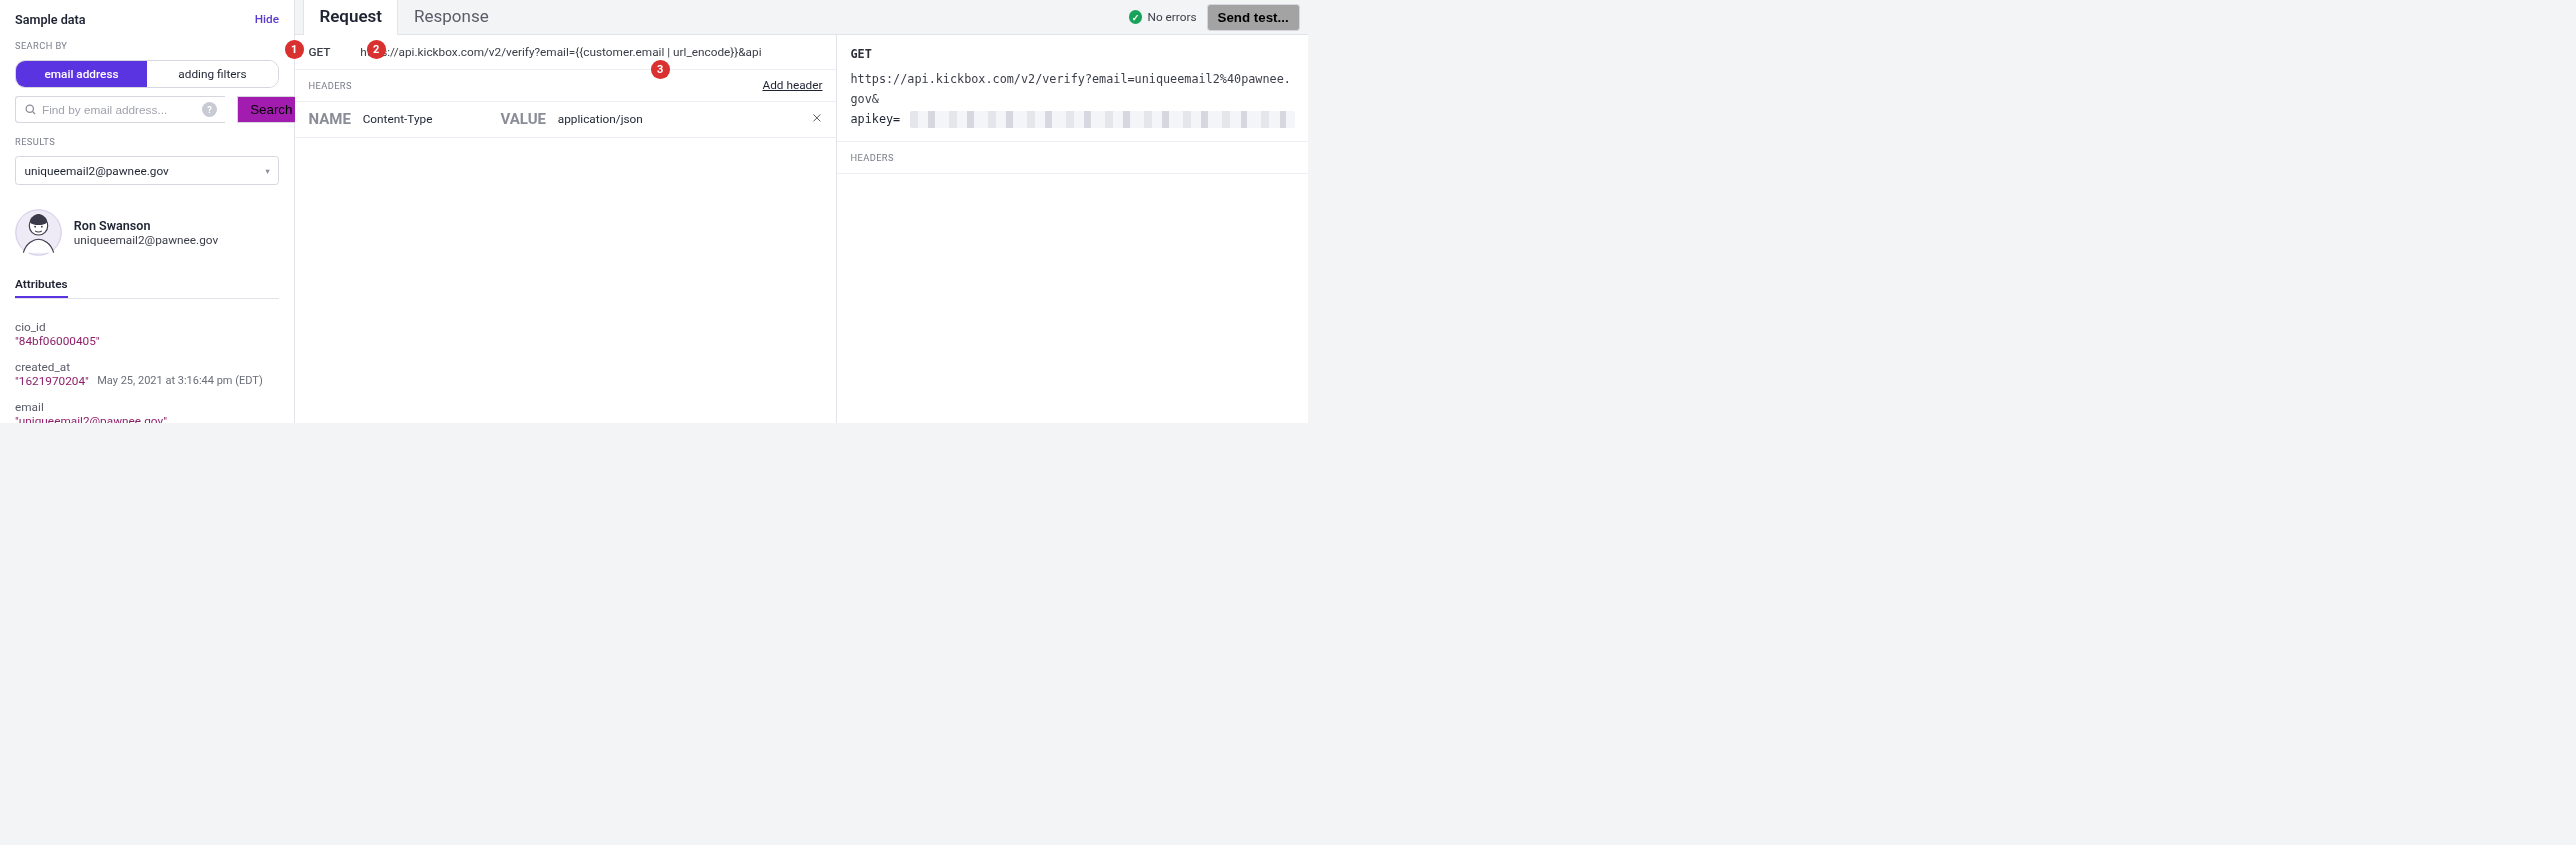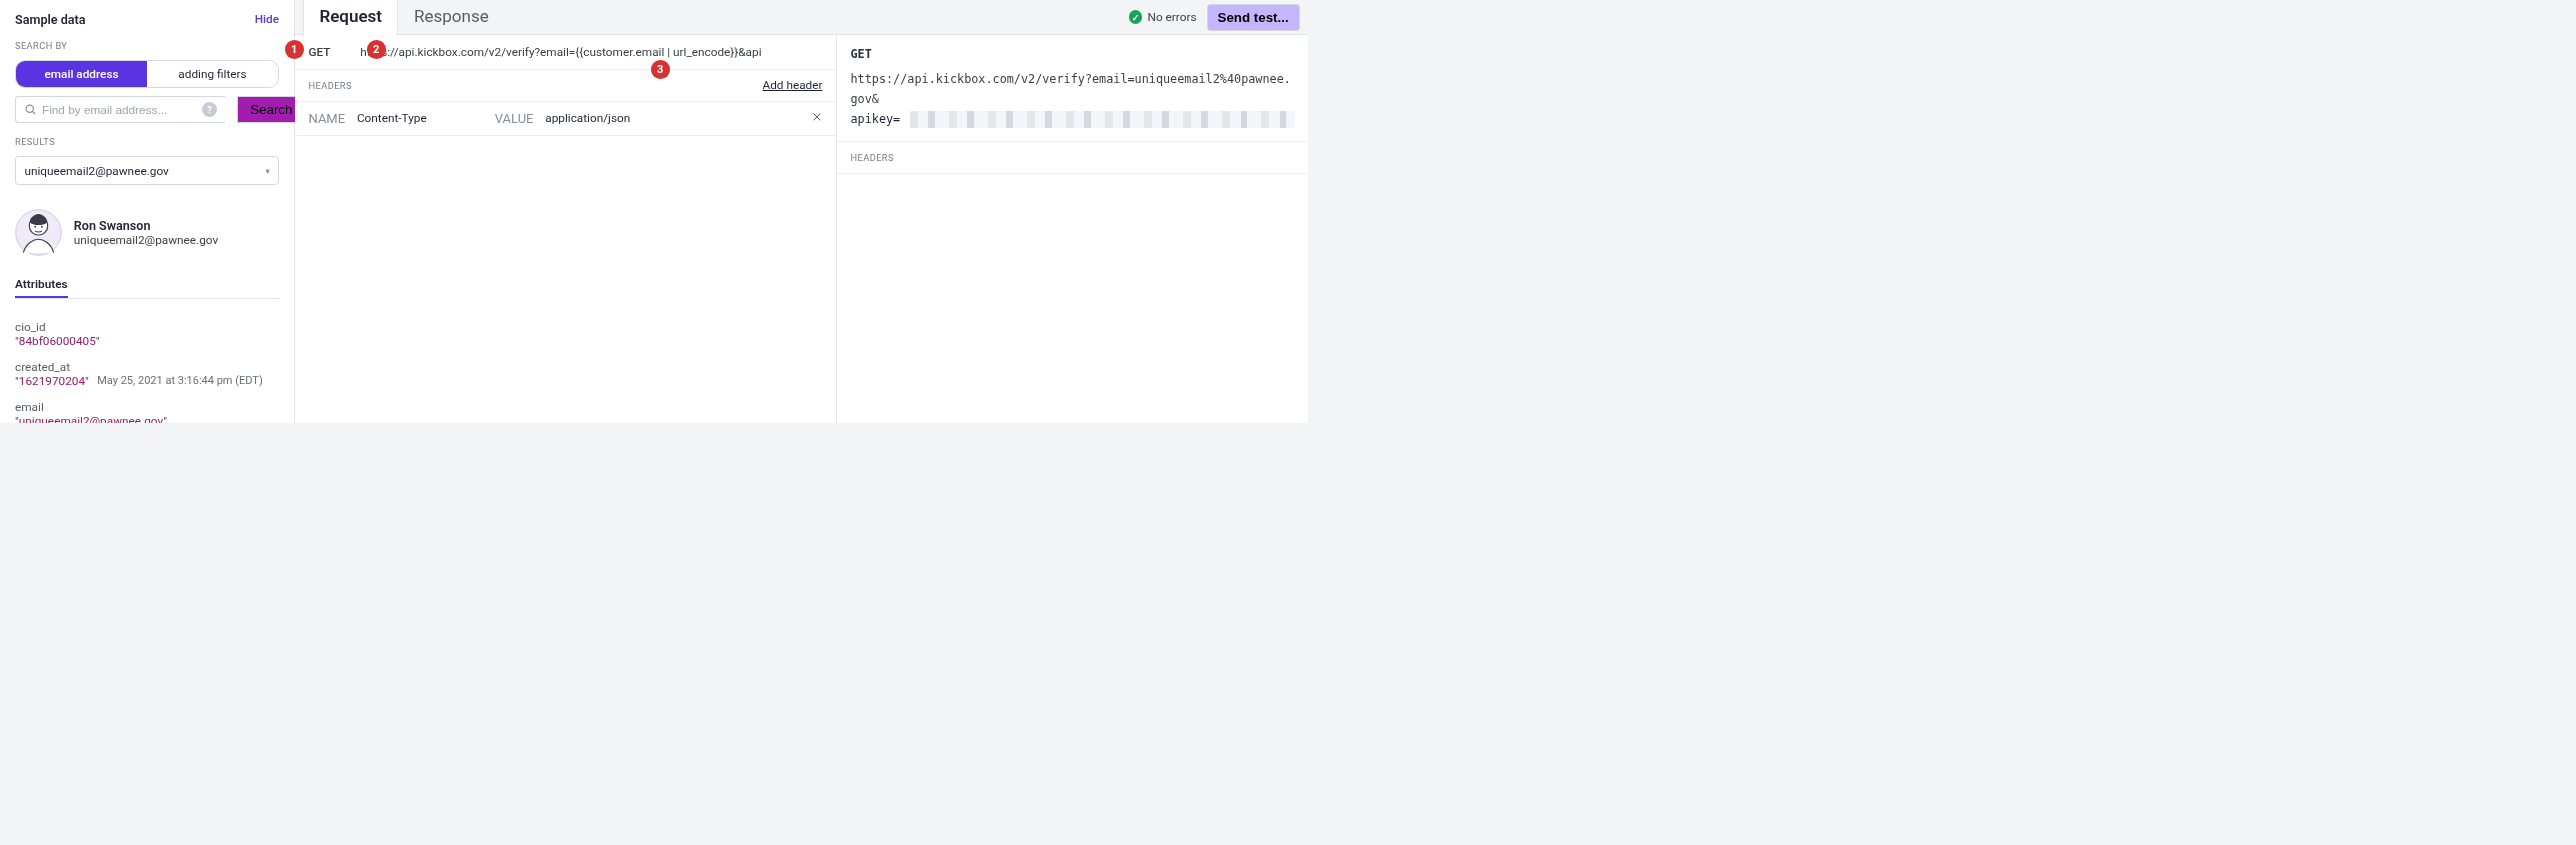--- a/index.html
+++ b/index.html
@@ -87,21 +87,21 @@
     border:0.8px solid transparent; border-bottom:none; border-radius:3.4px 3.4px 0 0;
   }
   .tab.active {
     background:#fff; color:#1f2433; font-weight:600;
     border-color:#e3e4ea;
     position:relative; top:0.8px;
   }
   .status-area { display:flex; align-items:center; gap:10px; }
   .no-errors { display:flex; align-items:center; gap:5px; color:#3b3d48; font-size:11.8px; }
   .ok-dot { width:13.5px;height:13.5px;border-radius:50%;background:#17a45a;display:flex;align-items:center;justify-content:center;color:#fff;font-size:9.3px;font-weight:700; }
-  .send-btn { background:#c4b5fd;border:0.8px solid #d6d7de;border-radius:3.4px;padding:5px 10px;font-weight:600;cursor:pointer; }
+  .send-btn { background:#a3a3a3;border:0.8px solid #d6d7de;border-radius:3.4px;padding:5px 10px;font-weight:600;cursor:pointer; }
 
   .req-body-wrap {
     display:flex; flex:1;justify-content:flex-end;
   }
   .req-left {
     flex:1; background:#fff; display:flex; flex-direction:column;
   }
   .url-row {
     display:flex; align-items:center; gap:11.8px;
     padding:10px 13.5px; border-bottom:0.8px solid #eceef3;
@@ -112,21 +112,21 @@
   .hdr-bar {
     display:flex; justify-content:space-between; align-items:center;
     padding:8.4px 13.5px;
   }
   .hdr-title { font-size:9.3px; letter-spacing:0.4px; color:#7a7c89; text-transform:uppercase; }
   .add-hdr { text-decoration:underline; cursor:pointer; font-size:11.8px; }
   .hdr-row {
     display:flex; align-items:center; gap:11.8px;
     padding:8.4px 13.5px; border-top:0.8px solid #eceef3; border-bottom:0.8px solid #eceef3;
   }
-  .col-label { font-size:13px; color:#8a8c98; text-transform:uppercase; }
+  .col-label { font-size:15px; color:#8a8c98; text-transform:uppercase;font-weight:bold; }
   .hdr-name { width:126px; }
   .hdr-value { flex:1; }
   .close-x { margin-left:auto; cursor:pointer; color:#6b6d78; font-size:13.5px; }
   .empty-state {
     flex:1; display:flex; flex-direction:column; align-items:center; justify-content:center;
     color:#5a5c68; gap:6.7px;
   }
   .empty-title { font-weight:700; font-size:14.3px; color:#4c4e5a; }
   .empty-text { font-size:11.8px; }
   .empty-text .verb { color:#b8336a; font-weight:700; font-family:ui-monospace,Menlo,Consolas,monospace;}

